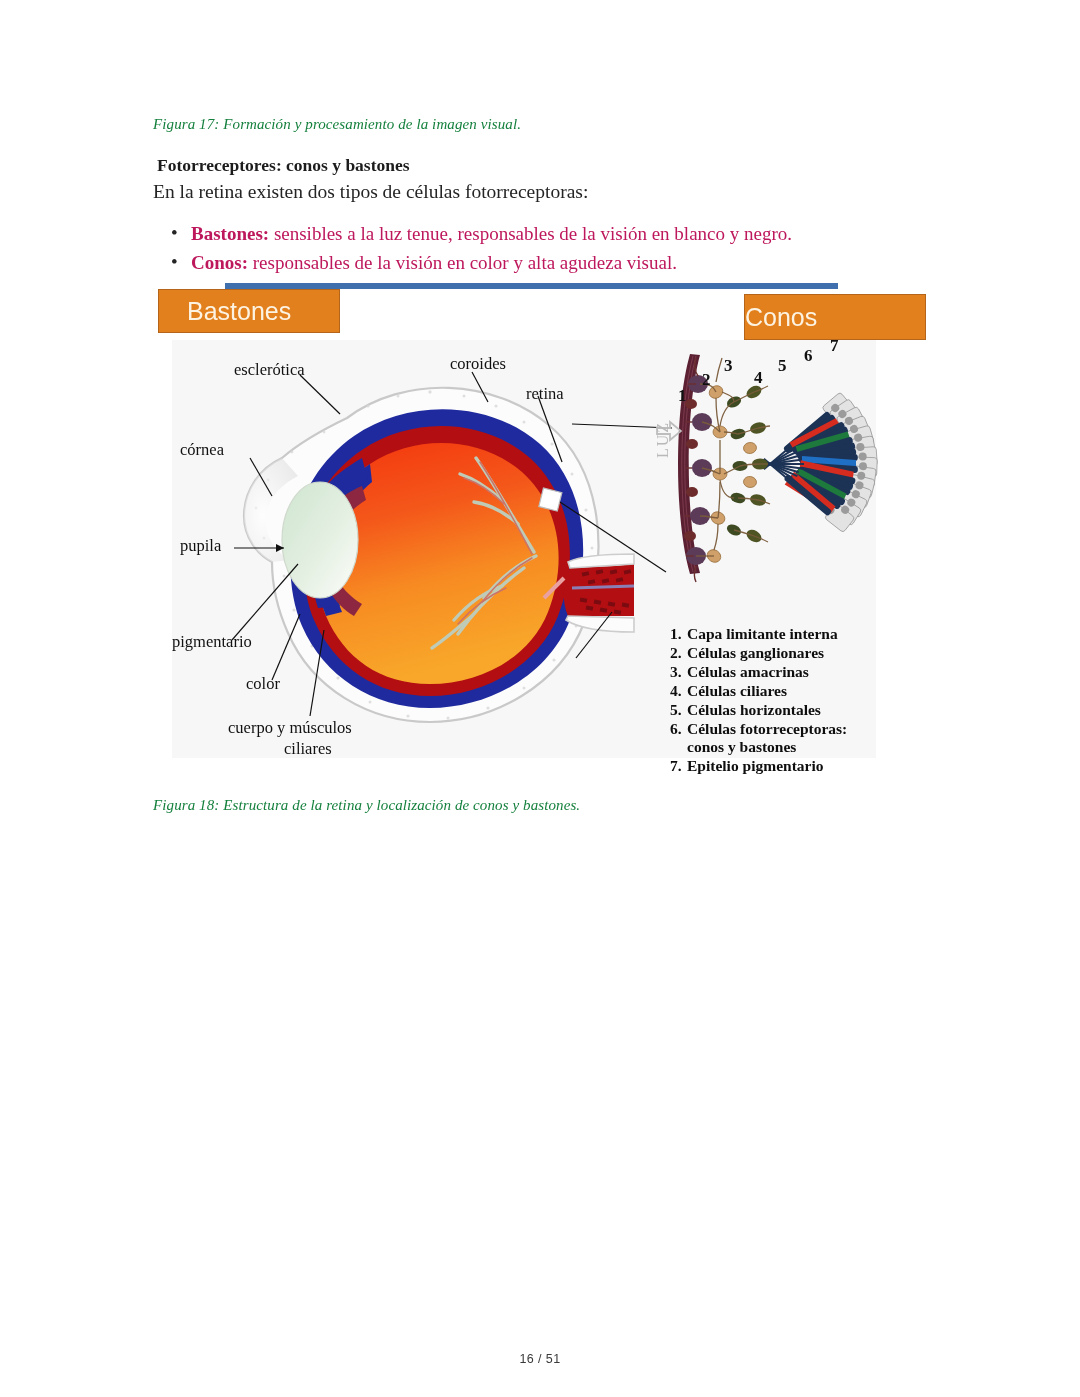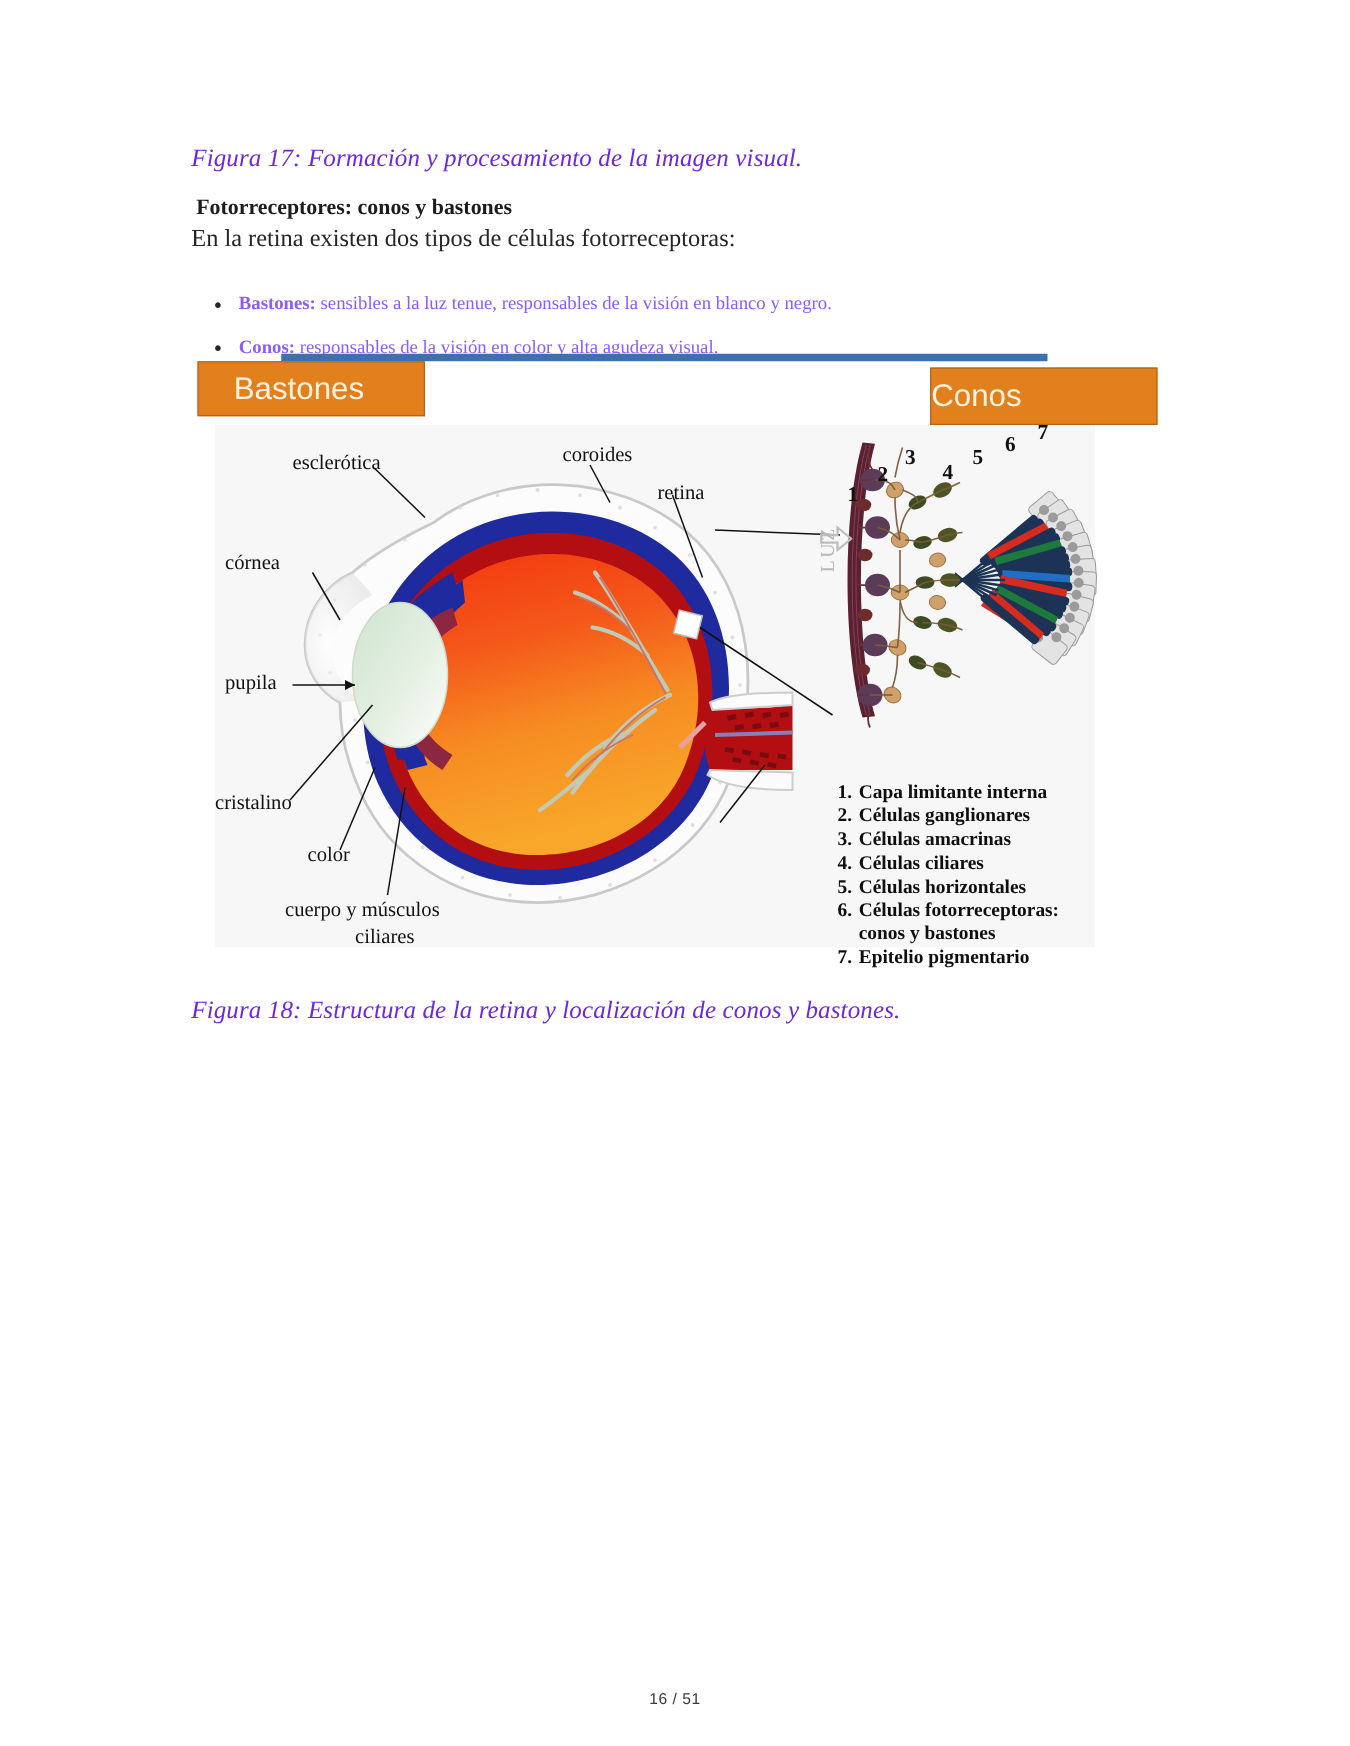--- a/index.html
+++ b/index.html
@@ -21,23 +21,23 @@
     position: absolute;
     inset: 0;
     background: #ffffff;
   }
 
   
   .fig-caption {
     position: absolute;
     left: 153px;
     font-style: italic;
-    font-size: 20px;
+    font-size: 15px;
     line-height: 1.35;
-    color: #6d28d9;
+    color: #15803d;
     letter-spacing: 0.1px;
   }
   #caption-17 { top: 114px; }
   #caption-18 { top: 795px; }
 
   .sub-head {
     position: absolute;
     left: 157px;
     top: 155px;
     font-weight: bold;
@@ -57,24 +57,23 @@
     position: absolute;
     left: 153px;
     top: 220px;
     width: 760px;
     margin: 0;
     padding: 0 0 0 38px;
     list-style: none;
   }
   ul.bullets li {
     position: relative;
-    font-size: 15px;
+    font-size: 19px;
     line-height: 1.52;
-    color: #8b5cf6;
-    margin-top: 12px;
+    color: #be185d;
   }
   ul.bullets li::before {
     content: "•";
     position: absolute;
     left: -20px;
     top: -1px;
     font-size: 19px;
     color: #252525;
   }
   ul.bullets b { font-weight: bold; }
@@ -396,21 +395,21 @@
         </g>
         <polygon points="112,208 104,204 104,212" fill="#111"></polygon>
       </svg>
 
       
       <div class="lbl" style="left:62px;  top:20px;">esclerótica</div>
       <div class="lbl" style="left:278px; top:14px;">coroides</div>
       <div class="lbl" style="left:354px; top:44px;">retina</div>
       <div class="lbl" style="left:8px;   top:100px;">córnea</div>
       <div class="lbl" style="left:8px;   top:196px;">pupila</div>
-      <div class="lbl" style="left:0px;   top:292px;">cristalino</div>
+      <div class="lbl" style="left:0px;   top:292px;">pigmentario</div>
       <div class="lbl" style="left:74px;  top:334px;">color</div>
       <div class="lbl" style="left:56px;  top:378px;">cuerpo y músculos</div>
       <div class="lbl" style="left:112px; top:399px;">ciliares</div>
     </div>
 
     <div id="retina-fan">
 
       <svg id="luz-arrow" viewBox="0 0 26 22">
         <polygon points="1,8 14,8 14,2 25,11 14,20 14,14 1,14" fill="none" stroke="#bdbdbd" stroke-width="1.8"></polygon>
       </svg>

